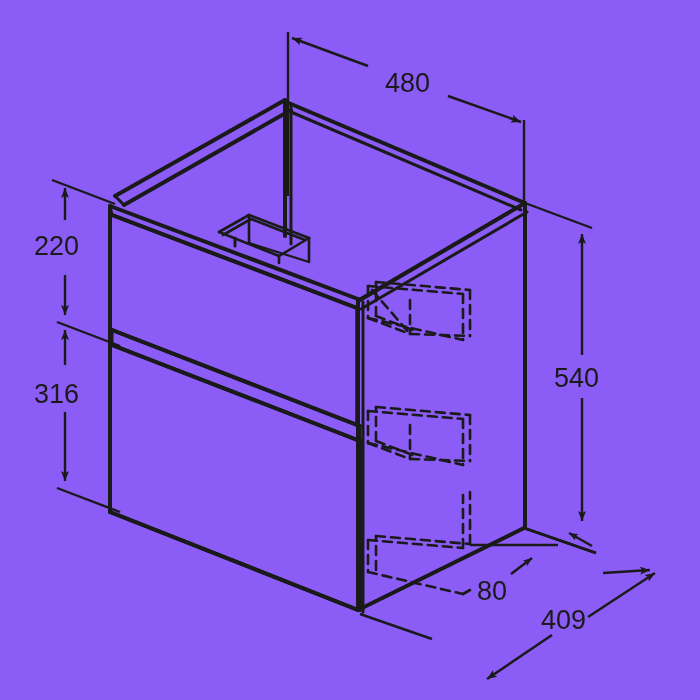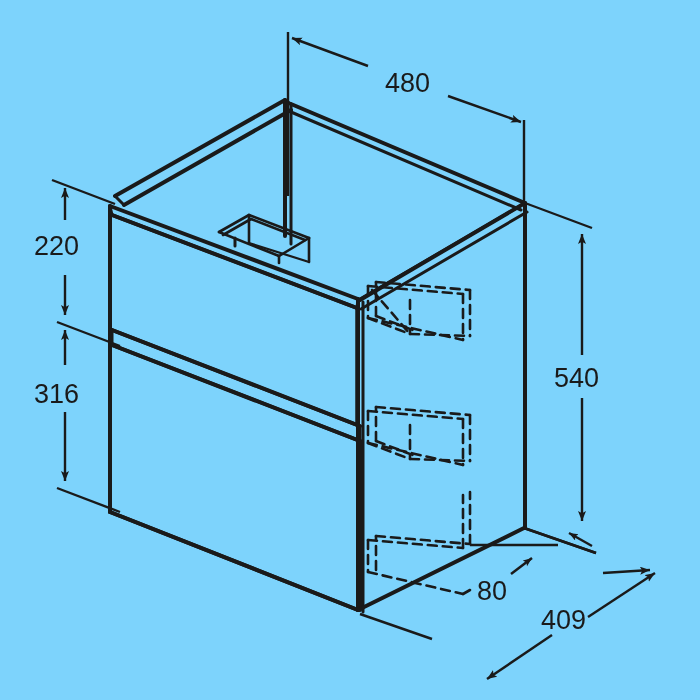--- a/index.html
+++ b/index.html
@@ -1,18 +1,18 @@
 <!DOCTYPE html>
 <html><head>
 <meta charset="utf-8">
 <style>
   html,body{margin:0;padding:0;background:#ffffff;}
   body{width:700px;height:700px;overflow:hidden;
        font-family:"Liberation Sans", sans-serif;}
-  #stage{position:relative;width:700px;height:700px;background:#7dd3fc;}
+  #stage{position:relative;width:700px;height:700px;background:#8b5cf6;}
   svg#drawing{position:absolute;left:0;top:0;width:700px;height:700px;display:block;}
   .dimtext{font-family:"Liberation Sans", sans-serif;font-size:27px;fill:#1a1a1a;}
 </style>
 </head>
 <body>
 
 <div id="stage">
 
   <svg id="drawing" viewBox="0 0 700 700">
     <defs>

